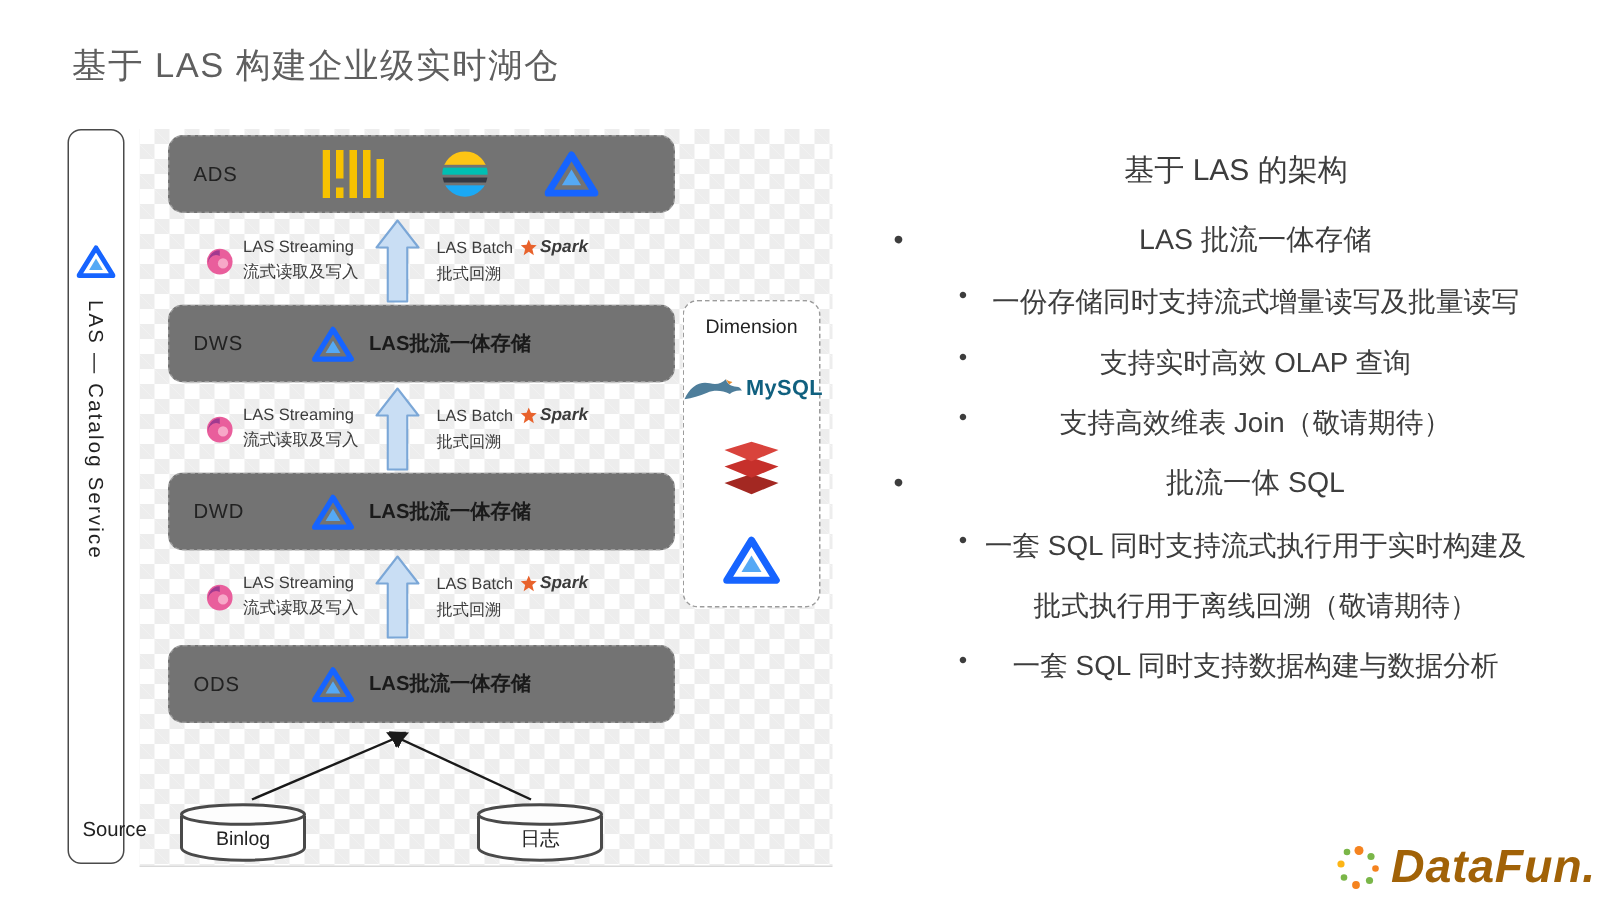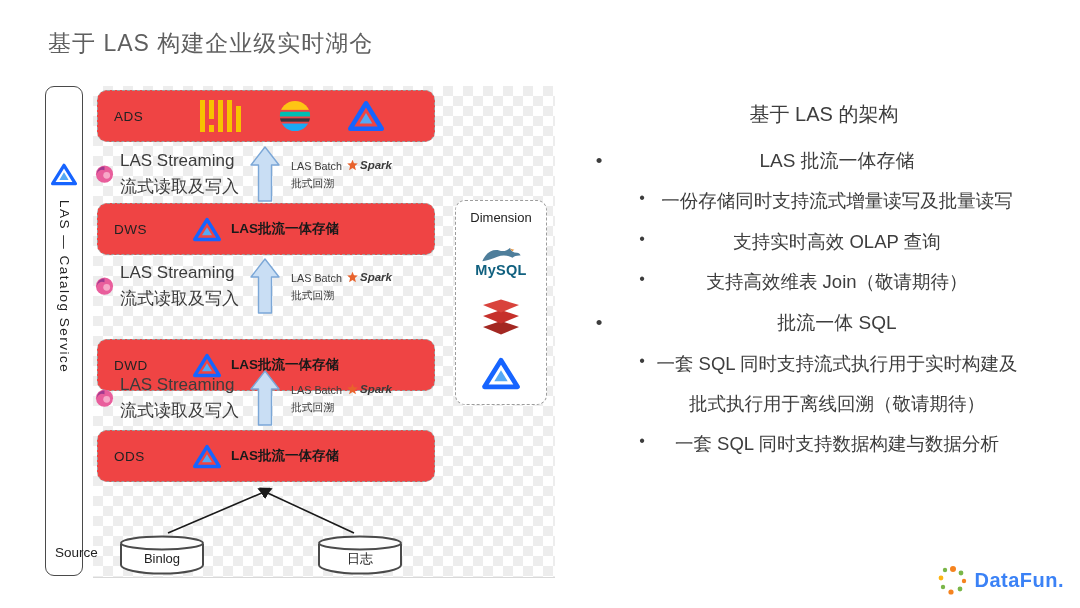--- a/index.html
+++ b/index.html
@@ -23,54 +23,54 @@
   
   .catalog-bar {
     position:absolute; left:45px; top:86px; width:38px; height:490px; background:#fff;
     border:1.6px solid #4a4a4a; border-radius:9px;
     display:flex; flex-direction:column; align-items:center; padding-top:76px; gap:14px;
   }
   .catalog-text { writing-mode:vertical-rl; font-size:13.5px; color:#222; letter-spacing:1.5px; white-space:nowrap; }
 
   
   .layer-box {
-    position:absolute; left:97px; width:338px; height:52px; background:#ef4444;
+    position:absolute; left:112px; width:338px; height:52px; background:#737373;
     border:1.6px dashed #9c9c9c; border-radius:10px;
   }
-  .ads { top:90px; } .dws { top:203px; } .dwd { top:315px;margin-top:24px; } .ods { top:430px; }
+  .ads { top:90px; } .dws { top:203px; } .dwd { top:315px; } .ods { top:430px; }
   .layer-label { position:absolute; left:16px; top:50%; transform:translateY(-50%); font-size:13.5px; letter-spacing:.5px; color:#222; }
   .ads-icons { position:absolute; left:66px; right:14px; top:0; bottom:0; display:flex; align-items:center; justify-content:space-evenly; }
   .storage-group { position:absolute; inset:0; display:flex; align-items:center; justify-content:center; gap:10px; }
   .storage-text { font-size:13.5px; font-weight:700; color:#1a1a1a; }
 
   
   .flow-row { position:absolute; left:110px; width:310px; height:56px; }
   .row1 { top:146px; } .row2 { top:258px; } .row3 { top:370px; }
   .block-arrow { position:absolute; left:50%; top:0; transform:translateX(-50%); line-height:0; }
   .flow-left {
     position:absolute; right:calc(50% + 26px); top:50%; transform:translateY(-50%);
-    display:flex; align-items:center; gap:6px; font-size:17px; color:#3c3c3c; white-space:nowrap;
+    display:flex; align-items:center; gap:6px; font-size:11px; color:#3c3c3c; white-space:nowrap;
   }
   .flow-text { display:flex; flex-direction:column; line-height:1.55; }
   .flow-right {
     position:absolute; left:calc(50% + 26px); top:50%; transform:translateY(-50%);
     display:flex; flex-direction:column; font-size:10.8px; color:#3c3c3c; line-height:1.55; white-space:nowrap;
   }
   .batch-line { display:flex; align-items:center; gap:5px; }
   .spark-logo { display:inline-flex; align-items:center; gap:2px; }
   .spark-logo i { font-style:italic; font-weight:700; font-size:11.5px; color:#3a3a3a; }
 
   
   .dimension {
     position:absolute; left:455px; top:200px; width:92px; height:205px; background:#fff;
     border:1.6px dashed #9c9c9c; border-radius:10px;
     display:flex; flex-direction:column; align-items:center; justify-content:space-between; padding:9px 0 14px;
   }
   .dimension-label { font-size:13px; color:#222; }
-  .mysql-logo { display:flex; flex-direction:column; align-items:center; line-height:1; }
+  .mysql-logo { display:flex; flex-direction:row; align-items:center; line-height:1; }
   .mysql-text { font-size:14.5px; font-weight:700; color:#10607F; letter-spacing:.3px; }
 
   
   .source-label { position:absolute; left:45px; top:545px; font-size:13.5px; color:#222;padding-left:10px; }
   .cylinder { position:absolute; top:534px; width:88px; height:42px; line-height:0; }
   .cyl-binlog { left:118px; } .cyl-log { left:316px; }
   .cyl-label { position:absolute; left:0; right:0; top:17px; text-align:center; font-size:13px; line-height:1.2; color:#222; }
 
   .connectors { position:absolute; left:0; top:0; pointer-events:none; }
 
@@ -79,21 +79,21 @@
   .notes-heading { font-size:20px; font-weight:400; margin-bottom:10px; line-height:1.6; }
   .bullet { display:flex; line-height:2.18; font-size:19px; }
   .bullet::before { content:"•"; flex:0 0 26px; }
   .bullet .text { flex:1; }
   .bullet.lvl2 { margin-left:44px; font-size:18.5px; }
   .bullet.lvl2::before { flex-basis:24px; font-size:16px; }
   .bullet.lvl2 .text { padding-right:42px; }
 
   
   .datafun { position:absolute; right:16px; bottom:12px; display:flex; align-items:center; gap:6px; }
-  .datafun-text { font-size:20px; font-weight:700; color:#3b82f6; letter-spacing:.5px; }
+  .datafun-text { font-size:31px; font-weight:700; color:#a16207; letter-spacing:.5px;font-style:italic; }
 
   svg { display:block; }
 </style>
 </head>
 <body>
 
 <div class="slide">
 
   <h1 class="title">基于 LAS 构建企业级实时湖仓</h1>
 

